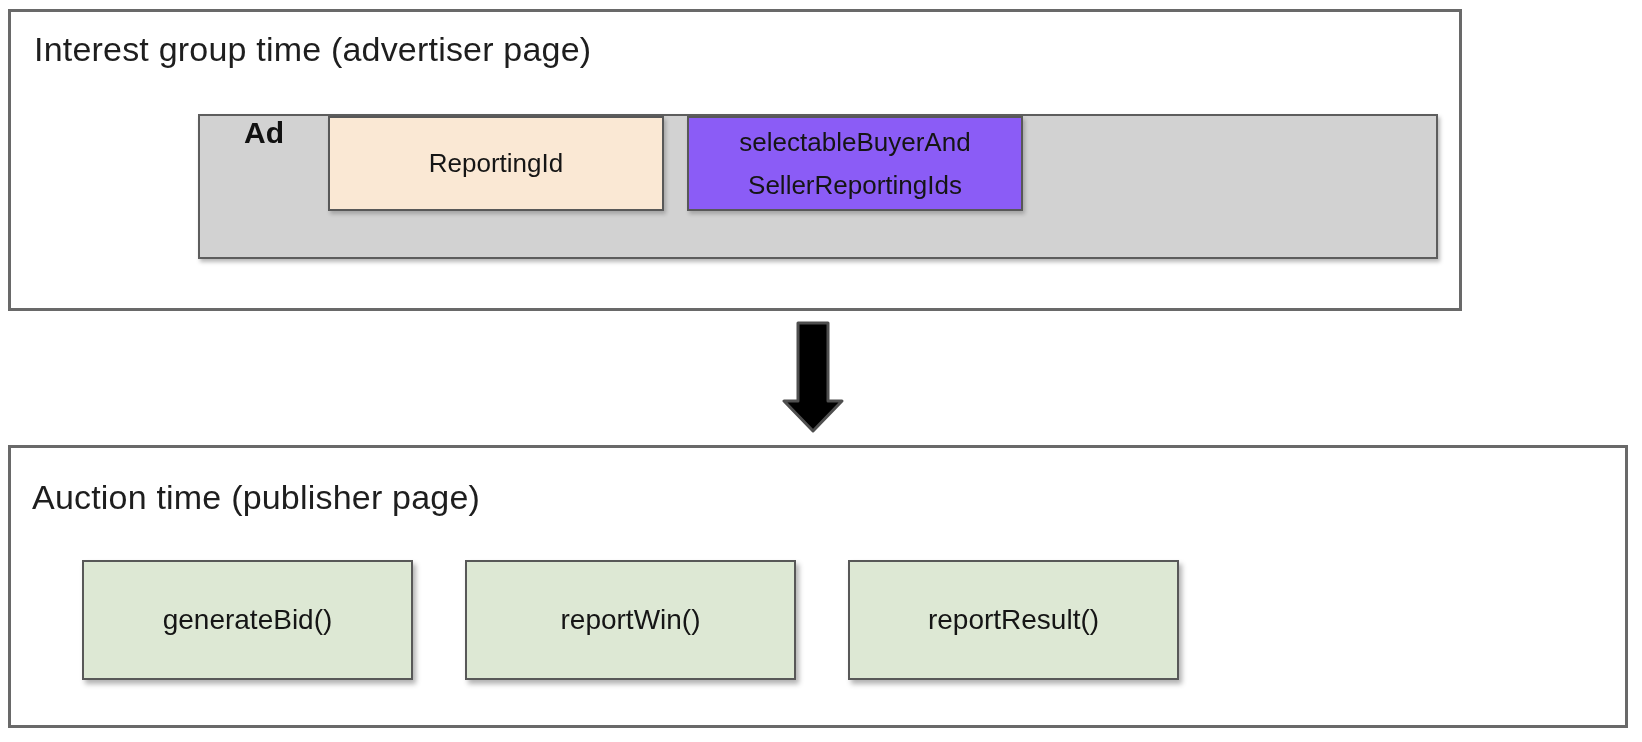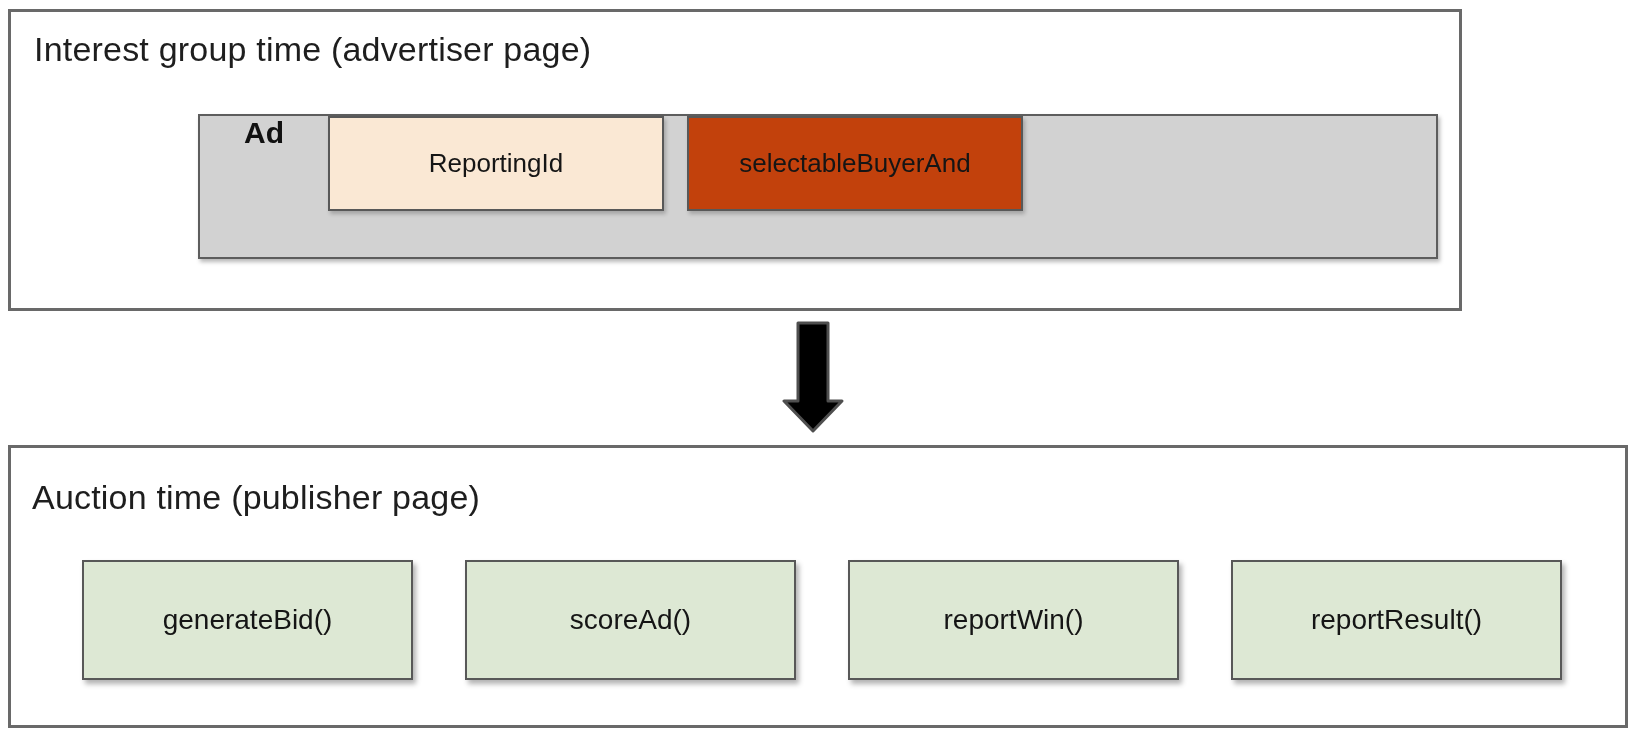--- a/index.html
+++ b/index.html
@@ -63,21 +63,21 @@
     flex-direction: column;
     justify-content: center;
     align-items: center;
     text-align: center;
     font-size: 26px;
     line-height: 1.18;
     color: #151515;
     box-shadow: 2px 3px 4px rgba(0,0,0,0.22);
   }
   .id-box.peach  { background: #fae8d4; }
-  .id-box.orange { background: #c2410c; gap: 12px; }
+  .id-box.orange { background: #8b5cf6; gap: 12px; }
 
   
   .down-arrow {
     position: absolute;
     left: 782px;
     top: 321px;
     width: 62px;
     height: 112px;
   }
 
@@ -114,39 +114,37 @@
     <div class="ad-bar">
       <div class="ad-label">Ad</div>
 
 
       <div class="id-box peach">
         <span>ReportingId</span>
       </div>
 
       <div class="id-box orange">
         <span>selectableBuyerAnd</span>
+        <span>SellerReportingIds</span>
       </div>
     </div>
   </section>
 
   <svg class="down-arrow" viewBox="0 0 62 112" xmlns="http://www.w3.org/2000/svg">
     <polygon points="16,2 46,2 46,80 60,80 31,110 2,80 16,80" fill="#000000" stroke="#4f4f4f" stroke-width="3" stroke-linejoin="round"></polygon>
   </svg>
 
   <section class="panel bottom-panel">
     <h2 class="panel-title">Auction time (publisher page)</h2>
 
     <div class="fn-row">
       <div class="fn-box">
         <span>generateBid()</span>
       </div>
       <div class="fn-box">
-        <span>scoreAd()</span>
-      </div>
-      <div class="fn-box">
         <span>reportWin()</span>
       </div>
       <div class="fn-box">
         <span>reportResult()</span>
       </div>
     </div>
   </section>
 
 </div>
 

